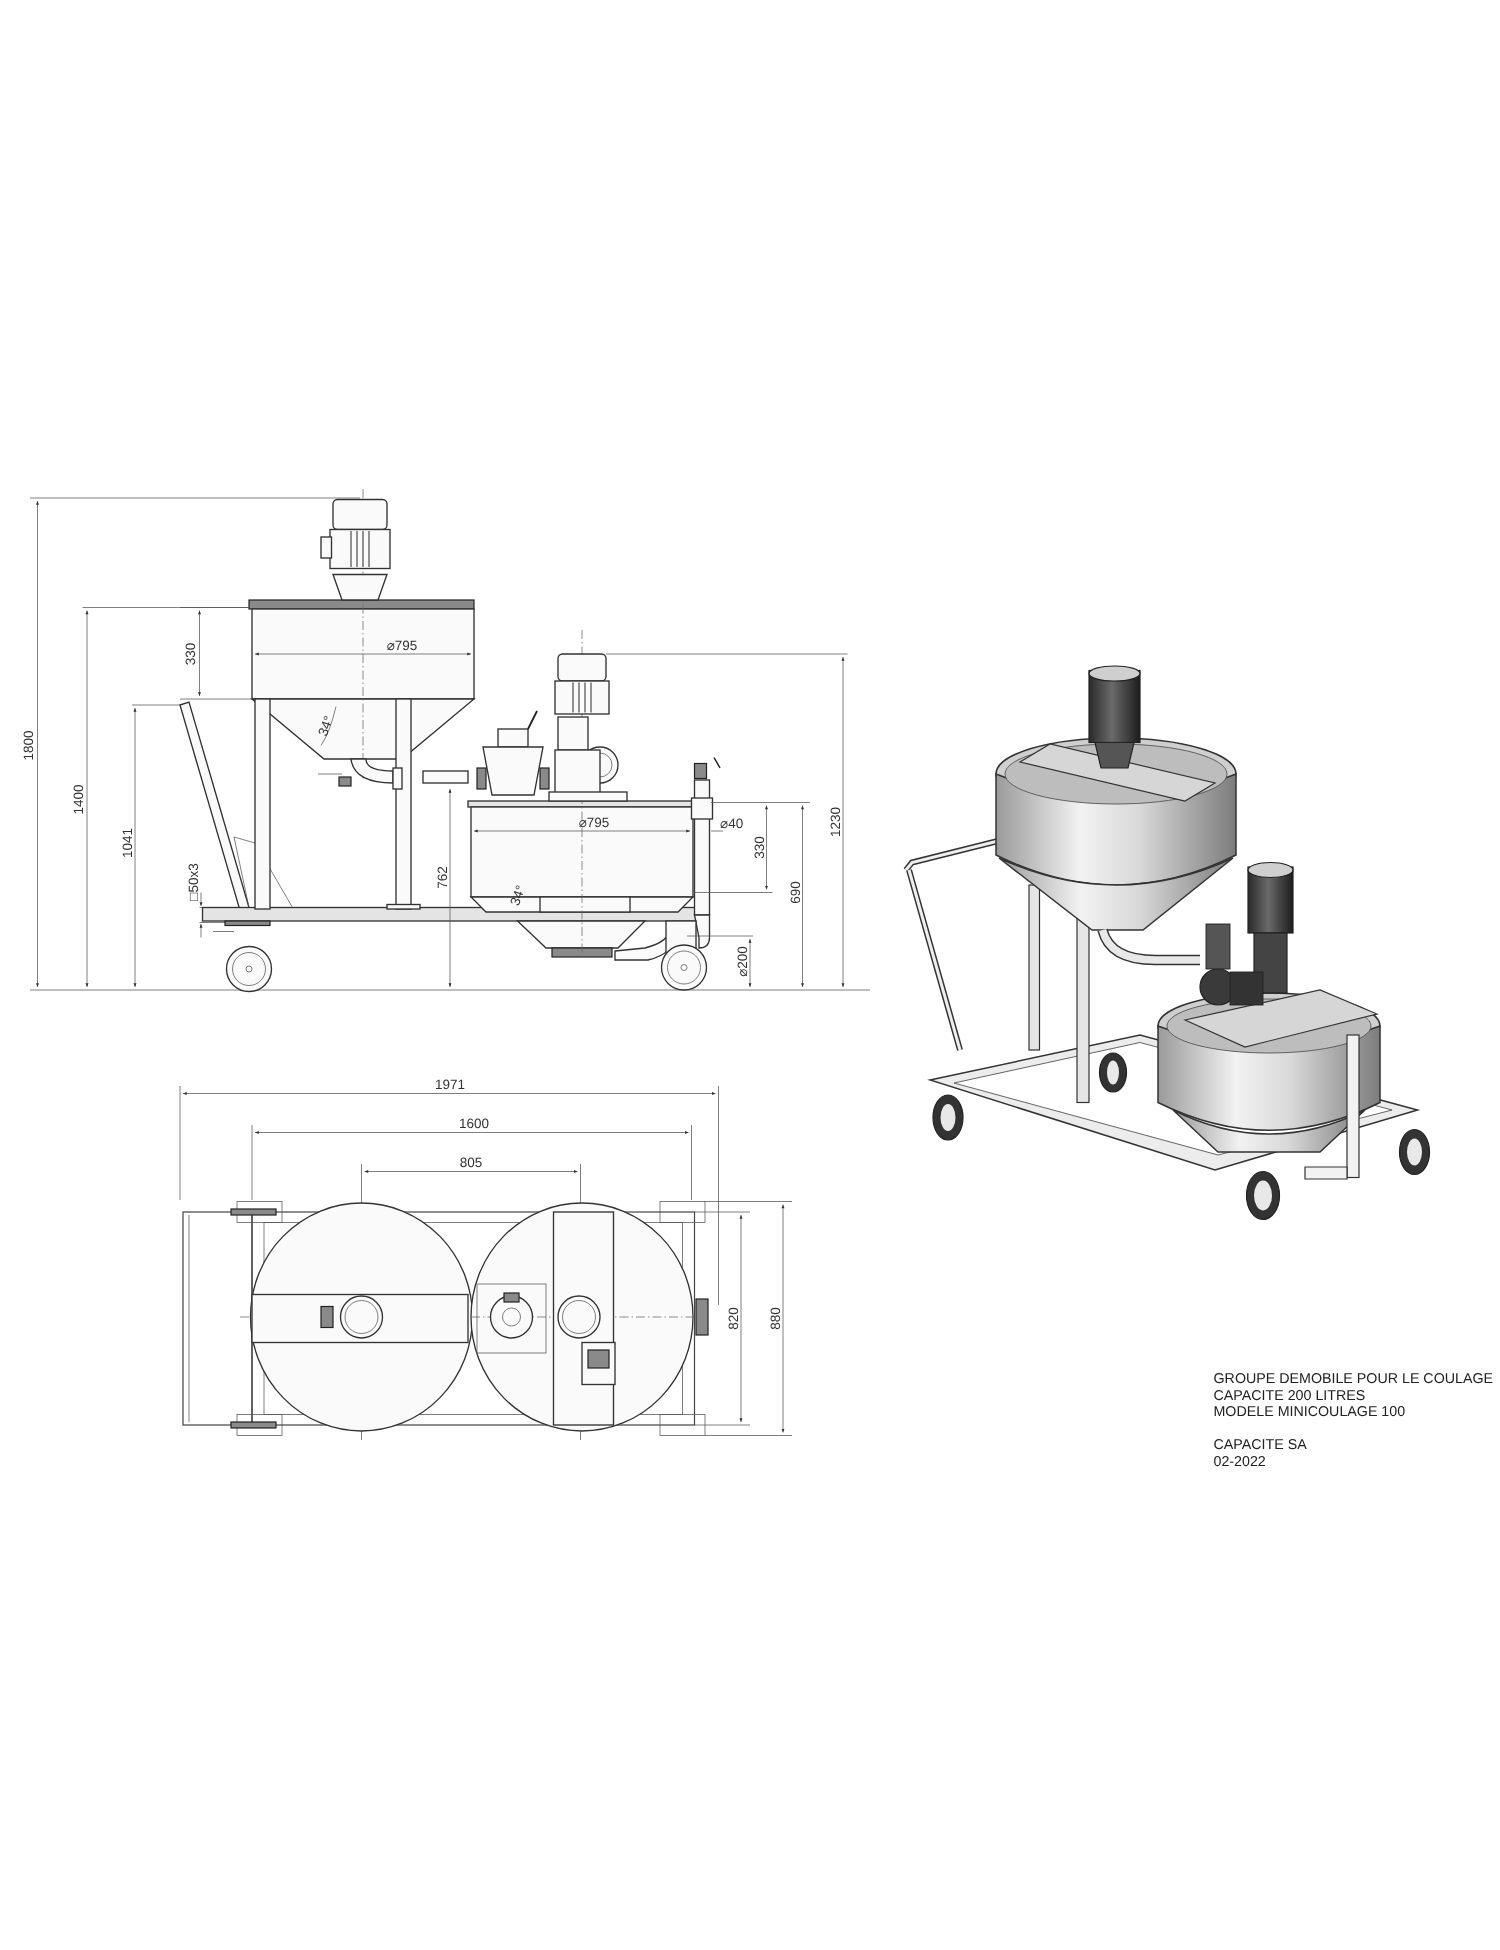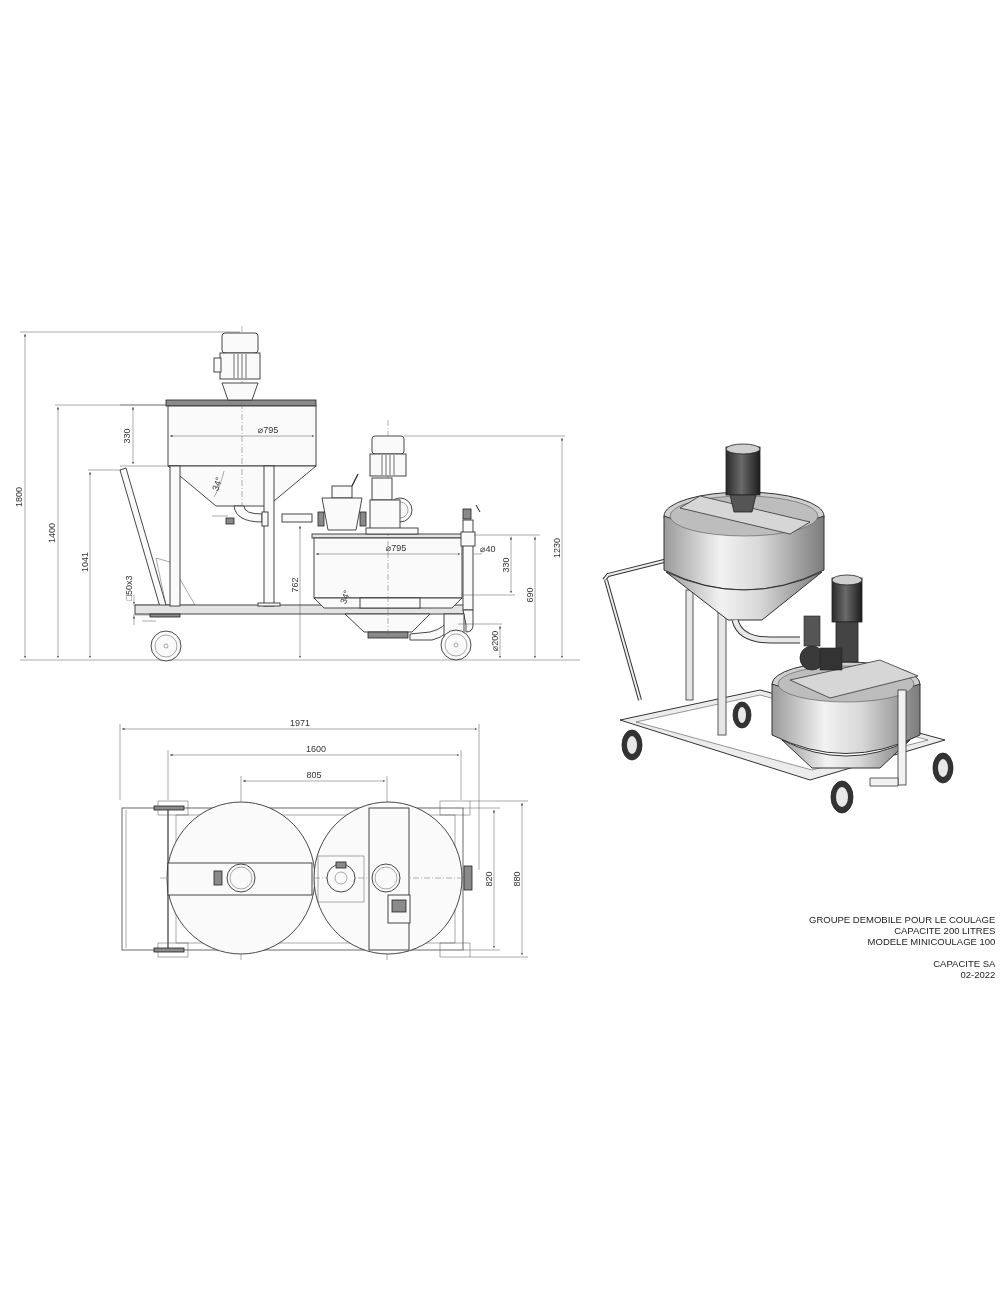--- a/index.html
+++ b/index.html
@@ -8,21 +8,21 @@
   #sheet { position: absolute; left: 0; top: 0; width: 1000px; height: 1300px; }
   .dim { font-family: "Liberation Sans", sans-serif; font-size: 9px; fill: #333; }
   .ln { stroke: #444; stroke-width: 0.8; fill: none; }
   .thin { stroke: #555; stroke-width: 0.5; fill: none; }
   .dash { stroke: #666; stroke-width: 0.5; fill: none; stroke-dasharray: 6 2 1 2; }
   .body { stroke: #333; stroke-width: 0.9; fill: #fafafa; }
   .metal { stroke: #333; stroke-width: 0.9; fill: #e4e4e4; }
   .dark { stroke: #222; stroke-width: 0.8; fill: #8a8a8a; }
   .title-block { position: absolute; left: 809px; top: 914px; font-size: 9.5px;
                  line-height: 11px; color: #222; font-family: "Liberation Sans", sans-serif; }
-  .title-block div { white-space: nowrap; text-align: right; }
+  .title-block div { white-space: nowrap; }
   .title-block .gap { height: 11px; }
 </style>
 </head>
 <body>
 
 <svg id="sheet" width="1000" height="1300" viewBox="0 0 1000 1300" xmlns="http://www.w3.org/2000/svg">
   <defs>
     <marker id="arr" markerWidth="6" markerHeight="6" refX="5" refY="3" orient="auto">
       <path d="M0,1 L5,3 L0,5 Z" fill="#333"></path>
     </marker>

